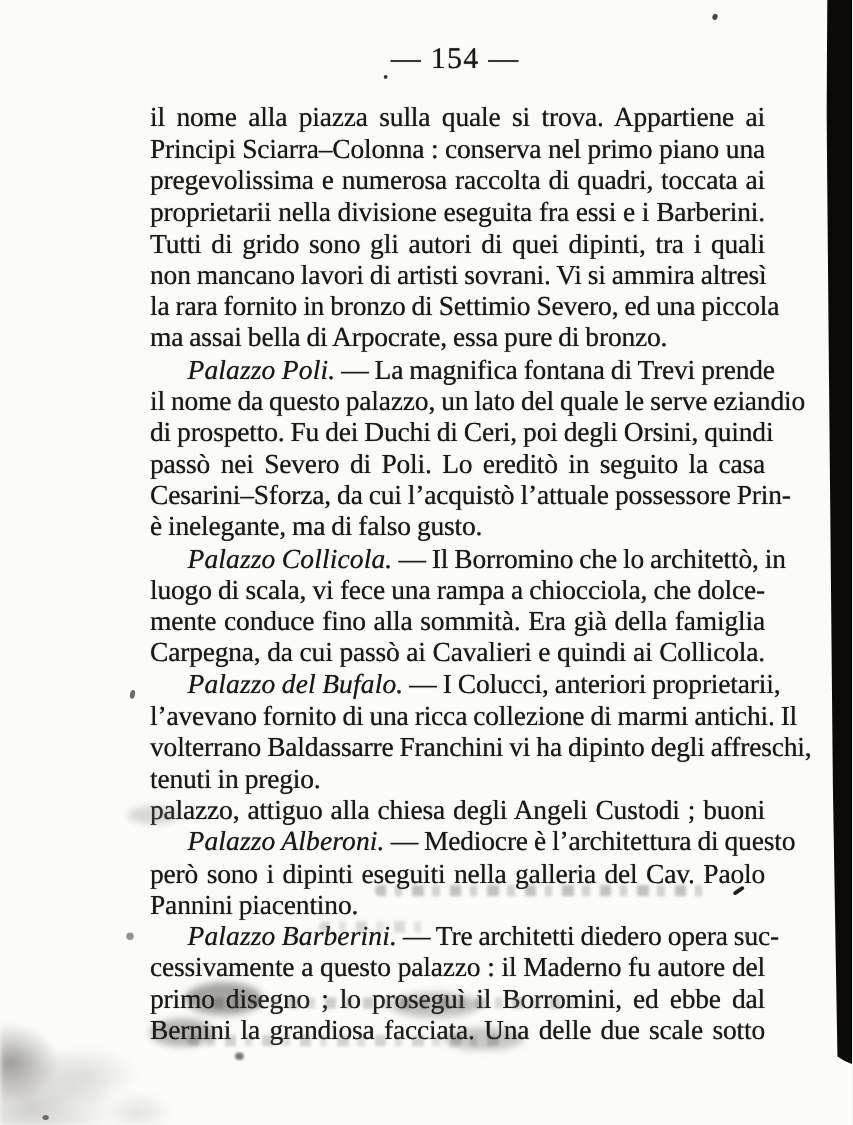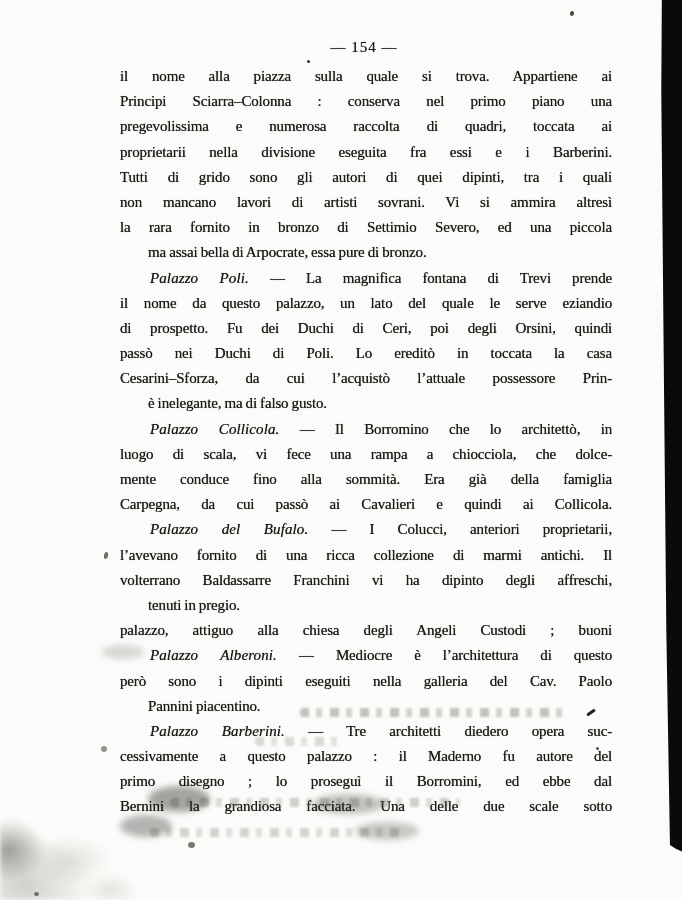--- a/index.html
+++ b/index.html
@@ -9,40 +9,40 @@
     width:682px;height:900px;
     background:#fbfbf9;
     overflow:hidden;
     font-family:"Liberation Serif", serif;
     color:#1b1916;
   }
   
   .page-header{
     position:absolute;left:120px;top:36px;width:488px;
     text-align:center;
-    font-size:15px;line-height:22px;
+    font-size:24px;line-height:22px;
     letter-spacing:1px;
     text-shadow:0 0 0.7px rgba(27,25,22,.75);
   }
   
   .page-body{
-    position:absolute;left:120px;top:64px;width:492px;
-    font-size:15px;
+    position:absolute;left:120px;top:81px;width:492px;
+    font-size:22px;
     letter-spacing:-0.15px;
     word-spacing:-0.5px;
     text-shadow:0 0 0.7px rgba(27,25,22,.8);
   }
   .ln{
     height:25.2px;line-height:25.2px;
     text-align:justify;
     text-align-last:justify;
     white-space:nowrap;
     overflow:visible;
   }
-  .ln.last{text-align:left;text-align-last:left;margin-left:28px;}
+  .ln.last{text-align:left;text-align-last:left;}
   .ln.ind{padding-left:30px;}
   .it{font-style:italic;letter-spacing:0.1px;margin-top:29px;}
 
   
   .gutter-band{
     position:absolute;left:654px;top:0;width:28px;height:900px;
     background:#0b0a09;
     clip-path:polygon(28% 0%, 100% 0%, 100% 94.6%, 78% 94.3%, 57% 93.9%, 44% 70%, 33% 34%, 26% 10%);
     filter:drop-shadow(-1px 0 0.6px rgba(20,18,16,.4));
   }
@@ -96,21 +96,21 @@
     <div class="ln"><span>pregevolissima e numerosa raccolta di quadri, toccata ai</span></div>
     <div class="ln"><span>proprietarii nella divisione eseguita fra essi e i Barberini.</span></div>
     <div class="ln"><span>Tutti di grido sono gli autori di quei dipinti, tra i quali</span></div>
     <div class="ln"><span>non mancano lavori di artisti sovrani. Vi si ammira altresì</span></div>
     <div class="ln"><span>la rara fornito in bronzo di Settimio Severo, ed una piccola</span></div>
     <div class="ln last"><span>ma assai bella di Arpocrate, essa pure di bronzo.</span></div>
 
     <div class="ln ind"><span class="it">Palazzo Poli.</span><span> — La magnifica fontana di Trevi prende</span></div>
     <div class="ln"><span>il nome da questo palazzo, un lato del quale le serve eziandio</span></div>
     <div class="ln"><span>di prospetto. Fu dei Duchi di Ceri, poi degli Orsini, quindi</span></div>
-    <div class="ln"><span>passò nei Duchi di Poli. Lo ereditò in toccata la casa</span></div>
+    <div class="ln"><span>passò nei Severo di Poli. Lo ereditò in seguito la casa</span></div>
     <div class="ln"><span>Cesarini–Sforza, da cui l’acquistò l’attuale possessore Prin-</span></div>
     <div class="ln last"><span>è inelegante, ma di falso gusto.</span></div>
 
     <div class="ln ind"><span class="it">Palazzo Collicola.</span><span> — Il Borromino che lo architettò, in</span></div>
     <div class="ln"><span>luogo di scala, vi fece una rampa a chiocciola, che dolce-</span></div>
     <div class="ln"><span>mente conduce fino alla sommità. Era già della famiglia</span></div>
     <div class="ln"><span>Carpegna, da cui passò ai Cavalieri e quindi ai Collicola.</span></div>
 
     <div class="ln ind"><span class="it">Palazzo del Bufalo.</span><span> — I Colucci, anteriori proprietarii,</span></div>
     <div class="ln"><span>l’avevano fornito di una ricca collezione di marmi antichi. Il</span></div>

